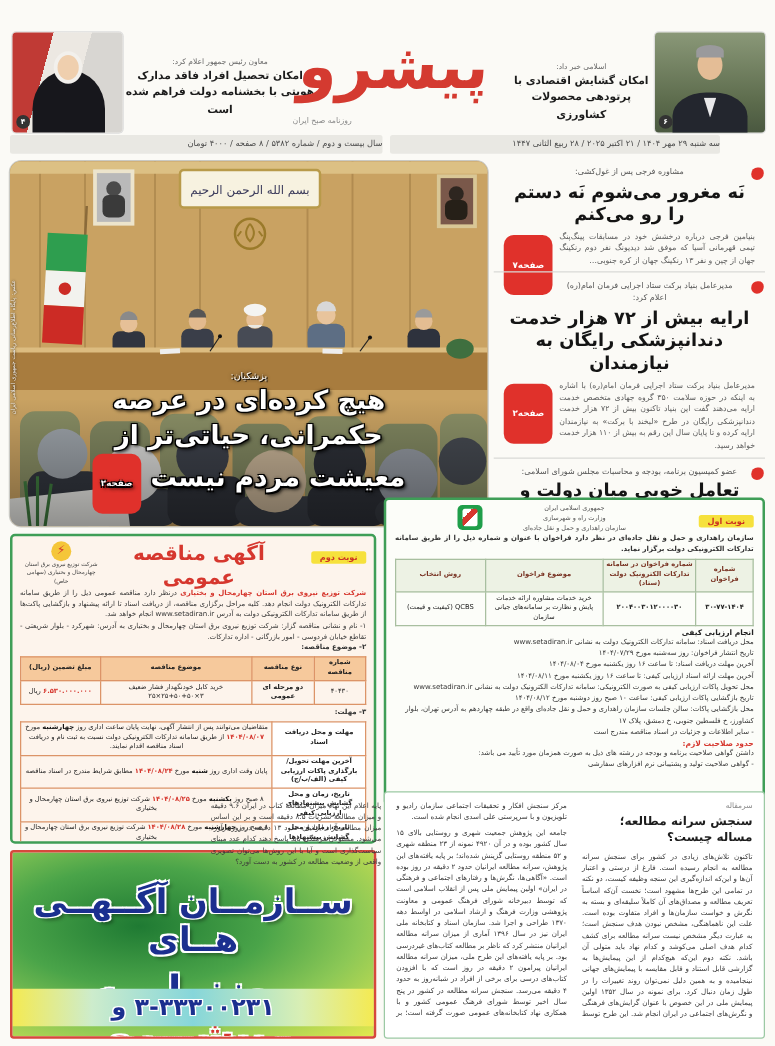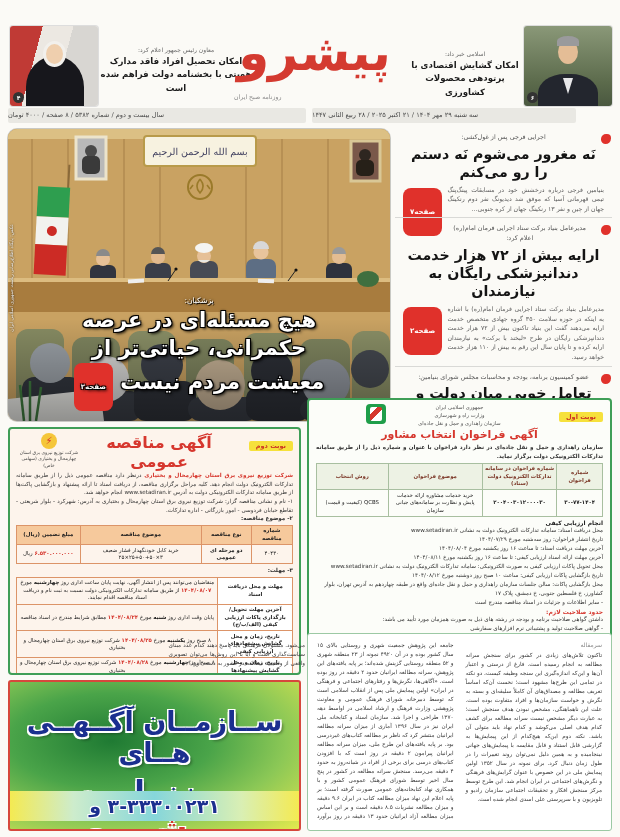--- a/index.html
+++ b/index.html
@@ -18,21 +18,21 @@
   .hp-right .hair{position:absolute;left:33px;top:10px;width:22px;height:10px;background:#9a9a9c;border-radius:50% 50% 0 0;}
   .pbadge{position:absolute;bottom:3px;left:3px;width:11px;height:11px;border-radius:50%;background:#333;
     color:#fff;font-size:6px;text-align:center;line-height:11px;font-weight:bold;}
   .hblurb{position:absolute;text-align:center;}
   .hblurb .kick{font-size:6px;color:#666;margin-bottom:2px;}
   .hblurb .ttl{font-size:8.6px;font-weight:bold;color:#1c1c1c;line-height:1.55;}
   .masthead{position:absolute;left:232px;top:6px;width:166px;height:98px;text-align:center;}
   .masthead .mt{font-size:50px;font-weight:bold;color:#d43a30;line-height:95px;transform:skewX(-4deg);}
   .masthead .ms{position:absolute;left:2px;bottom:4px;font-size:6.2px;color:#8a8a8a;}
   .datestrip{position:absolute;top:108px;height:15px;background:#e9e8e3;color:#4a4a4a;
-    font-size:6.6px;line-height:15px;text-align:left;border-radius:2px;}
+    font-size:6.6px;line-height:15px;text-align:right;border-radius:2px;}
 
   
   .photo{position:absolute;left:8px;top:129px;width:382px;height:292px;border-radius:9px;overflow:hidden;
     box-shadow:0 0 0 1px #c9c9c4;background:#c9a262;}
   .photo svg{position:absolute;inset:0;}
   .lead-head{position:absolute;left:0;right:0;bottom:10px;text-align:center;z-index:5;}
   .lead-head .lk{display:block;font-size:7.5px;color:#fff;text-shadow:0 0 3px #000,1px 1px 0 #000;margin-bottom:1px;}
   .lead-head .ln{display:block;font-size:21px;font-weight:bold;color:#fff;line-height:1.35;
     text-shadow:0 0 3px #000,1px 1px 0 #000,-1px -1px 0 #000,1px -1px 0 #000,-1px 1px 0 #000,2px 2px 3px rgba(0,0,0,.8);}
   .pill{display:inline-block;background:#e0312b;color:#fff;border-radius:8px;padding:19px 7px;
@@ -233,70 +233,69 @@
       <defs>
           <linearGradient id="fade" x1="0" y1="0" x2="0" y2="1">
         <stop offset="0" stop-color="rgba(0,0,0,0)"></stop>
             <stop offset="1" stop-color="rgba(0,0,0,.38)"></stop>
       </linearGradient>
         </defs>
     </svg>
     <div class="credit">عکس: پایگاه اطلاع‌رسانی ریاست جمهوری اسلامی ایران</div>
     <div class="lead-head">
       <span class="lk">پزشکیان:</span>
-      <span class="ln">هیچ مسئله‌ای در عرصه</span>
+      <span class="ln">هیچ کرده‌ای در عرصه</span>
       <span class="ln">حکمرانی، حیاتی‌تر از</span>
       <span class="ln"><span>معیشت مردم نیست</span>
         <span class="pill">صفحه۲</span></span>
     </div>
   </div>
 
   <div class="rcol">
     <div class="story">
       <span class="dot"></span>
-      <div class="kick">اجرایی فرجی پس از غول‌کشی:</div>
+      <div class="kick">مشاوره فرجی پس از غول‌کشی:</div>
       <div class="ttl">نَه مغرور می‌شوم نَه دستم را رو می‌کنم</div>
       <div class="bd">
         <span class="pill">صفحه۷</span>
         <span>بنیامین فرجی درباره درخشش خود در مسابقات پینگ‌پنگ تیمی قهرمانی آسیا که موفق شد دیدیونگ نفر دوم رنکینگ جهان از چین و نفر ۱۳ رنکینگ جهان از کره جنوبی…</span>
       </div>
     </div>
     <div class="story">
       <span class="dot"></span>
       <div class="kick">مدیرعامل بنیاد برکت ستاد اجرایی فرمان امام(ره) اعلام کرد:</div>
       <div class="ttl">ارایه بیش از ۷۲ هزار خدمت دندانپزشکی رایگان به نیازمندان</div>
       <div class="bd">
         <span class="pill">صفحه۲</span>
         <span>مدیرعامل بنیاد برکت ستاد اجرایی فرمان امام(ره) با اشاره به اینکه در حوزه سلامت ۳۵۰ گروه جهادی متخصص خدمت ارایه می‌دهند گفت این بنیاد تاکنون بیش از ۷۲ هزار خدمت دندانپزشکی رایگان در طرح «لبخند با برکت» به نیازمندان ارایه کرده و تا پایان سال این رقم به بیش از ۱۱۰ هزار خدمت خواهد رسید.</span>
       </div>
     </div>
     <div class="story">
       <span class="dot"></span>
-      <div class="kick">عضو کمیسیون برنامه، بودجه و محاسبات مجلس شورای بنیامین:</div>
+      <div class="kick">عضو کمیسیون برنامه، بودجه و محاسبات مجلس شورای اسلامی:</div>
       <div class="ttl">تعامل خوبی میان دولت و مجلس برقرار است</div>
       <div class="bd">
         <span class="pill">صفحه۲</span>
         <span>سیدعبدالکریم هاشمی عضو کمیسیون برنامه بودجه و محاسبات مجلس با تأکید بر همکاری مثبت دولت و مجلس گفت خوشبختانه تاکنون تعامل خوبی میان دو قوه برقرار بوده و امید می‌رود این روند ادامه یابد تا کشور از تنش‌های سیاسی مانند استیضاح دور بماند. سیدعبدالکریم هاشمی نحل‌ابراهیمی با اشاره به اظهارات…</span>
       </div>
     </div>
   </div>
 
   <div class="adbox consult">
     <div class="adhead">
       <div style="width:70px;"><span class="nobat">نوبت اول</span></div>
       <div style="text-align:center;font-size:5.2px;color:#555;line-height:1.5;">
         <div>جمهوری اسلامی ایران</div>
         <div>وزارت راه و شهرسازی</div>
         <div>سازمان راهداری و حمل و نقل جاده‌ای</div>
       </div>
       <div style="width:70px;">
           <div class="rlogo"></div>
         </div>
     </div>
-    <div class="adtitle" style="font-size:11px;margin:1px 0 2px;">آگهی فراخوان انتخاب مشاور</div>
     <div class="smalltxt" style="font-weight:bold;">سازمان راهداری و حمل و نقل جاده‌ای در نظر دارد فراخوان با عنوان و شماره ذیل را از طریق سامانه تدارکات الکترونیکی دولت برگزار نماید.</div>
     <table class="tbl ctbl">
       <tbody>
           <tr>
         <th style="width:16%;">شماره فراخوان</th>
         <th style="width:26%;">شماره فراخوان در سامانه تدارکات الکترونیک دولت (ستاد)</th>
         <th style="width:33%;">موضوع فراخوان</th>
         <th style="width:25%;">روش انتخاب</th>
       </tr>
       <tr>
@@ -385,18 +384,19 @@
     <div class="ag2">
       <span class="blue">روزنــامــه</span>
       <span class="red">پیشـــرو</span>
     </div>
     <div class="agphones">۳-۳۳۳۰۰۲۳۱ و ۳-۳۳۳۰۴۴۰۱-۰۱۱</div>
   </div>
 
   <div class="editorial">
     <div class="edwrap">
       <div class="ed-kick">سرمقاله</div>
+      <div class="ed-ttl">سنجش سرانه مطالعه؛ مساله چیست؟</div>
       <p class="ed-p">تاکنون تلاش‌های زیادی در کشور برای سنجش سرانه مطالعه به انجام رسیده است. فارغ از درستی و اعتبار آن‌ها و این‌که اندازه‌گیری این سنجه وظیفه کیست، دو نکته در تمامی این طرح‌ها مشهود است؛ نخست آن‌که اساساً تعریف مطالعه و مصداق‌های آن کاملاً سلیقه‌ای و بسته به نگرش و خواست سازمان‌ها و افراد متفاوت بوده است. علت این ناهماهنگی، مشخص نبودن هدف سنجش است؛ به عبارت دیگر مشخص نیست سرانه مطالعه برای کشف کدام هدف اصلی می‌کوشد و کدام نهاد باید متولی آن باشد. نکته دوم این‌که هیچ‌کدام از این پیمایش‌ها به گزارشی قابل استناد و قابل مقایسه با پیمایش‌های جهانی نینجامیده و به همین دلیل نمی‌توان روند تغییرات را در طول زمان دنبال کرد. برای نمونه در سال ۱۳۵۲ اولین پیمایش ملی در این خصوص با عنوان گرایش‌های فرهنگی و نگرش‌های اجتماعی در ایران انجام شد. این طرح توسط مرکز سنجش افکار و تحقیقات اجتماعی سازمان رادیو و تلویزیون و با سرپرستی علی اسدی انجام شده است.</p>
       <p class="ed-p">جامعه این پژوهش جمعیت شهری و روستایی بالای ۱۵ سال کشور بوده و در آن ۴۹۲۰ نمونه از ۲۳ منطقه شهری و ۵۲ منطقه روستایی گزینش شده‌اند؛ بر پایه یافته‌های این پژوهش، سرانه مطالعه ایرانیان حدود ۲ دقیقه در روز بوده است. «آگاهی‌ها، نگرش‌ها و رفتارهای اجتماعی و فرهنگی در ایران» اولین پیمایش ملی پس از انقلاب اسلامی است که توسط دبیرخانه شورای فرهنگ عمومی و معاونت پژوهشی وزارت فرهنگ و ارشاد اسلامی در اواسط دهه ۱۳۷۰ طراحی و اجرا شد. سازمان اسناد و کتابخانه ملی ایران نیز در سال ۱۳۹۶ آماری از میزان سرانه مطالعه ایرانیان منتشر کرد که ناظر بر مطالعه کتاب‌های غیردرسی بود. بر پایه یافته‌های این طرح ملی، میزان سرانه مطالعه ایرانیان پیرامون ۲ دقیقه در روز است که با افزودن کتاب‌های درسی برای برخی از افراد در شبانه‌روز به حدود ۴ دقیقه می‌رسد. سنجش سرانه مطالعه در کشور در پنج سال اخیر توسط شورای فرهنگ عمومی کشور و با همکاری نهاد کتابخانه‌های عمومی صورت گرفته است؛ بر پایه اعلام این نهاد میزان مطالعه کتاب در ایران ۹.۶ دقیقه و میزان مطالعه نشریات ۸.۵ دقیقه است و بر این اساس میزان مطالعه آزاد ایرانیان حدود ۱۳ دقیقه در روز برآورد می‌شود. مسئولان فرهنگی باید پاسخ دهند کدام عدد مبنای سیاست‌گذاری است و آیا با این روش‌ها می‌توان تصویری واقعی از وضعیت مطالعه در کشور به دست آورد؟</p>
     </div>
   </div>
 
 </div>
 
 </body></html>

